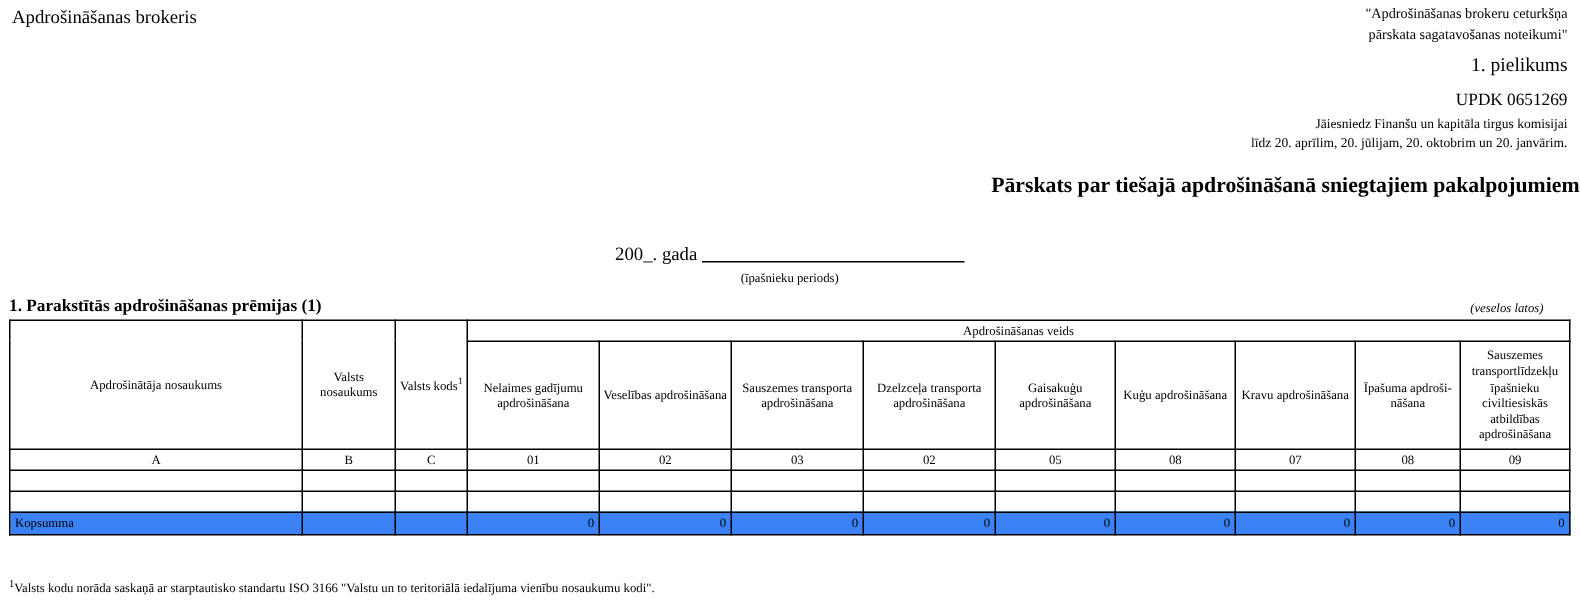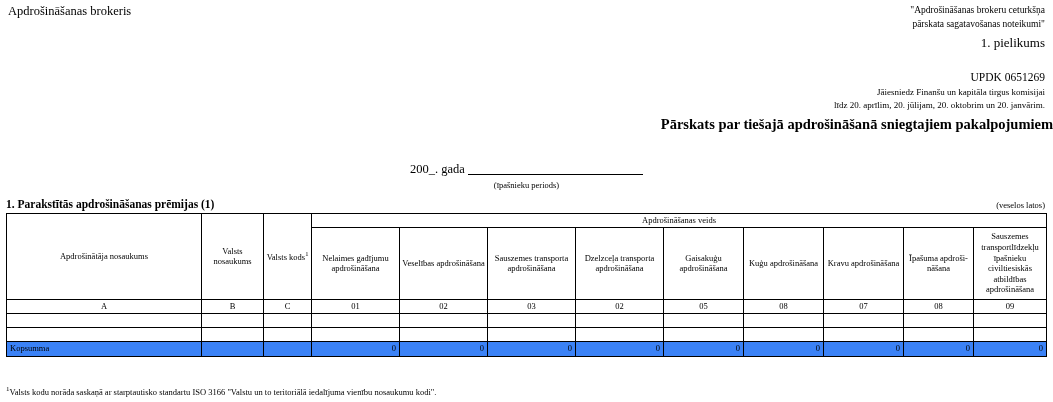--- a/index.html
+++ b/index.html
@@ -36,21 +36,21 @@
     line-height: 1.45;
     width: 420px;
   }
   .hdr-right .big {
     font-size: 13px;
     margin-top: 2px;
     text-align: right;
   }
   .hdr-right .mid {
     font-size: 11.5px;
-    margin-top: 17px;
+    margin-top: 7px;
   }
   .hdr-right .small {
     font-size: 9px;
     line-height: 1.4;
   }
   .title {
     position: absolute;
     left: 0;
     right: 0;
     top: 116px;
@@ -83,23 +83,24 @@
   }
   .sect-title {
     position: absolute;
     left: 6px;
     top: 198px;
     font-size: 11.5px;
     font-weight: bold;
   }
   .units {
     position: absolute;
-    right: 8px;
+    right: 24px;
     top: 200px;
     font-size: 8.5px;
+    font-style: italic;
   }
   table.grid {
     position: absolute;
     left: 6px;
     top: 213px;
     width: 1040px;
     border-collapse: collapse;
     table-layout: fixed;
   }
   table.grid td, table.grid th {

